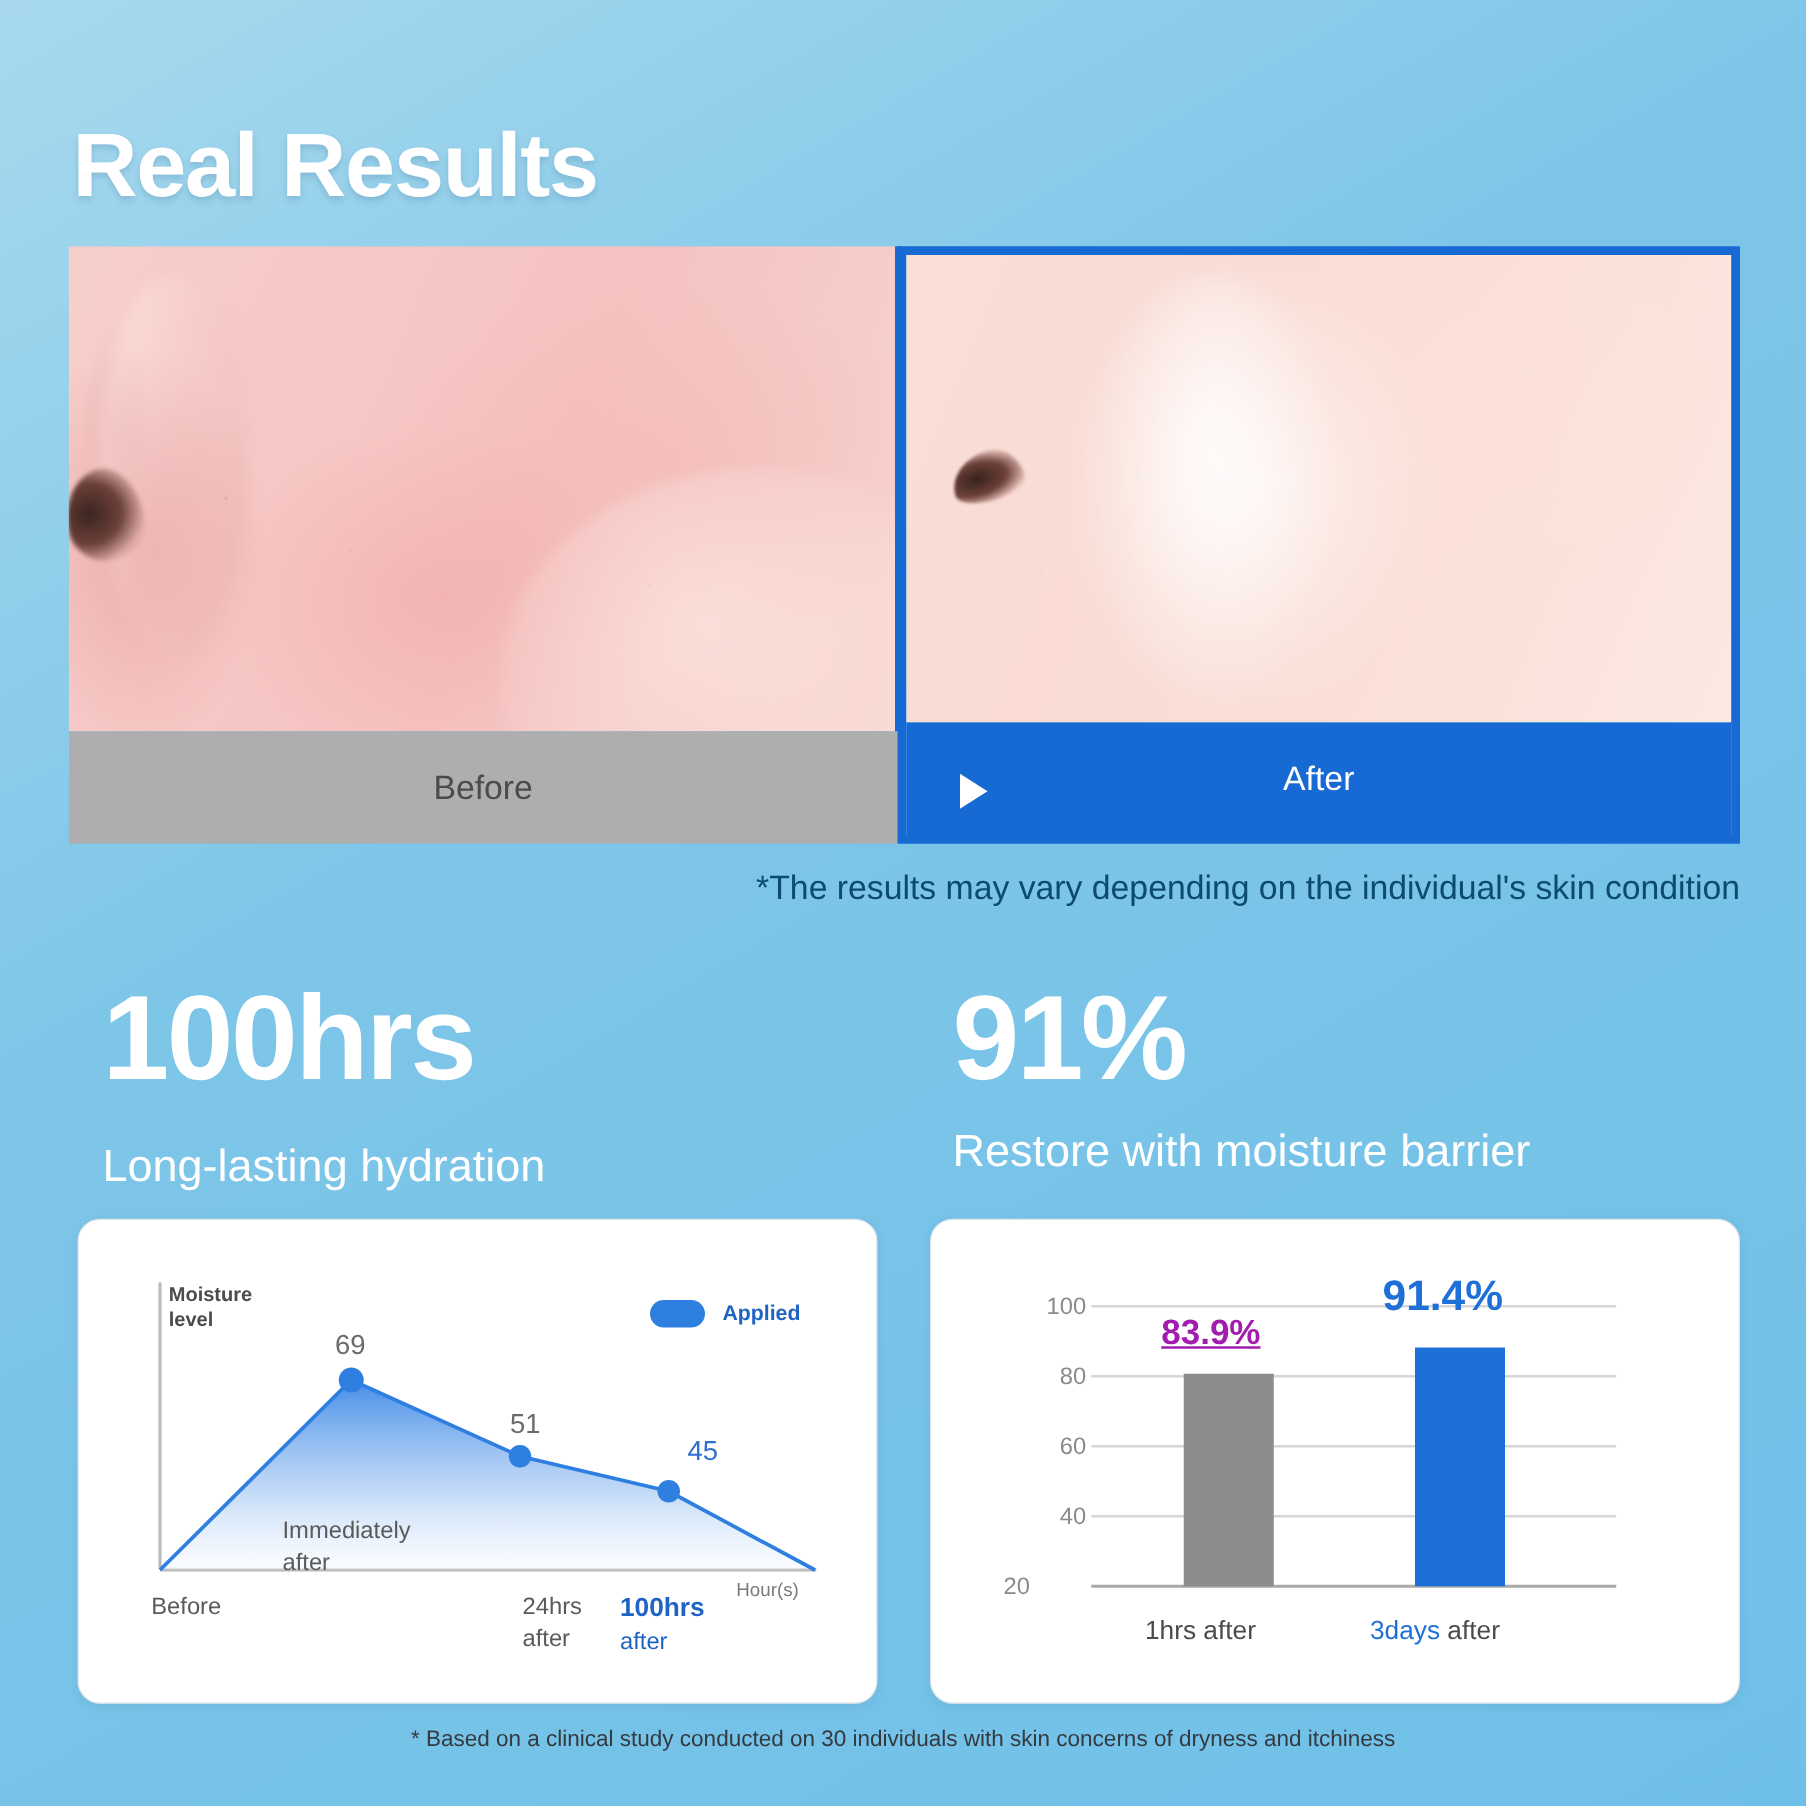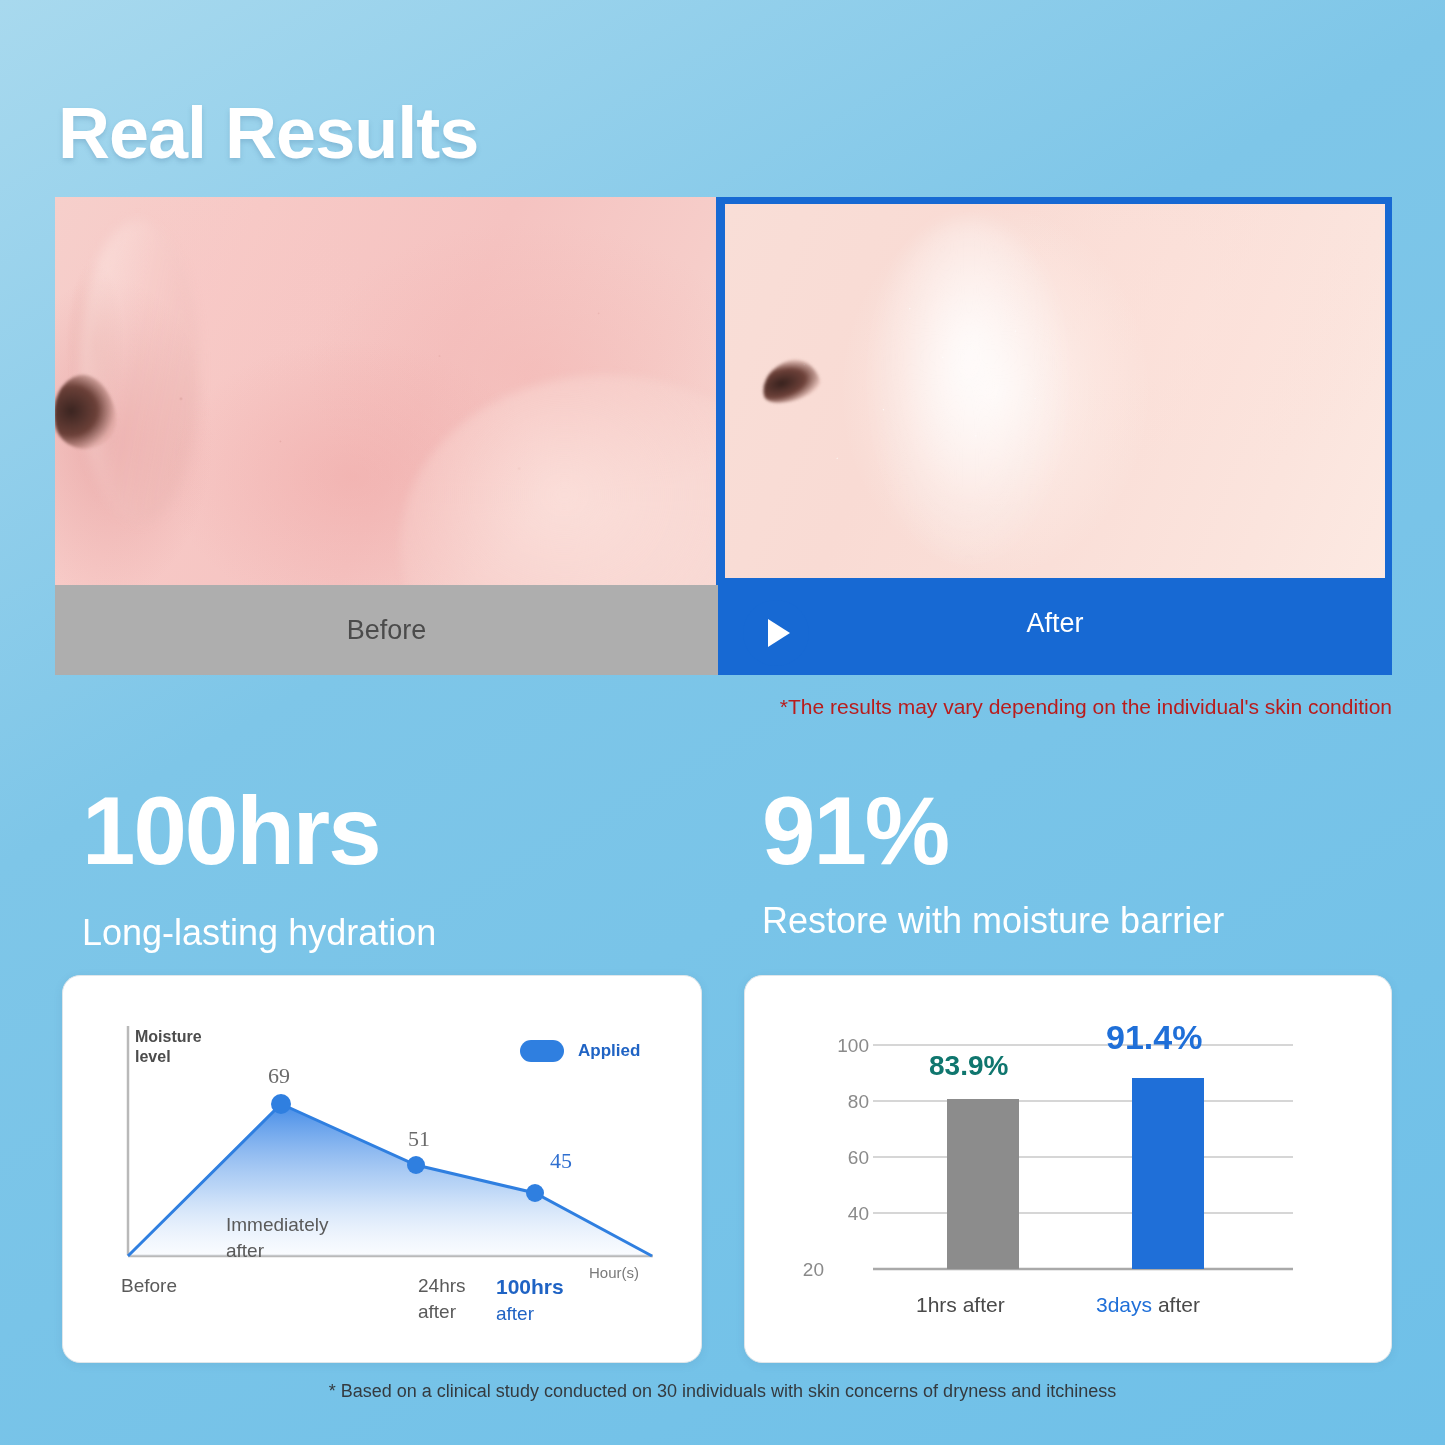--- a/index.html
+++ b/index.html
@@ -137,21 +137,21 @@
     width:0; height:0;
     border-left:22px solid #fff;
     border-top:14px solid transparent;
     border-bottom:14px solid transparent;
     margin-left:6px;
   }
 
   
   #photo-note {
     position:absolute; right:53px; top:695px;
-    font-size:21px; color:#b91c1c;
+    font-size:27px; color:#0c4a6e;
   }
 
   
   .stat-big {
     position:absolute; font-size:96px; font-weight:bold; color:#fff;
     letter-spacing:-2px; line-height:1;
   }
   .stat-sub {
     position:absolute; font-size:36px; color:#fff; line-height:1;
   }
@@ -175,41 +175,41 @@
     position:absolute; left:135px; top:1027px;
     font-size:16px; font-weight:bold; color:#4c4c4c; line-height:1.25;
   }
   .lc-legend {
     position:absolute; left:520px; top:1040px;
     display:flex; align-items:center; gap:14px;
   }
   .lc-legend .pill { width:44px; height:22px; border-radius:11px; background:#2f7fe0; }
   .lc-legend .txt  { font-size:17px; font-weight:bold; color:#1f63c4; }
 
-  .lc-point-label { position:absolute; font-size:22px;font-family:Liberation Serif, serif; }
+  .lc-point-label { position:absolute; font-size:22px; }
   #lc-lbl-0 { left:268px; top:1063px; color:#6b6b6b; }
   #lc-lbl-1 { left:408px; top:1126px; color:#6b6b6b; }
   #lc-lbl-2 { left:518px; top:1148px; color:#2f6fd0;margin-left:32px; }
 
   .lc-xlabel { position:absolute; font-size:19px; color:#5a5a5a; line-height:1.35; }
   #lc-x-0 { left:121px; top:1273px; }
   #lc-x-1 { left:226px; top:1212px; }
   #lc-x-2 { left:389px; top:1273px;margin-left:29px; }
   #lc-x-3 { left:496px; top:1273px; color:#1f63c4; }
   #lc-x-3 .b { font-weight:bold; font-size:21px; }
   #lc-x-unit { position:absolute; left:589px; top:1264px; font-size:15px; color:#7a7a7a; }
 
   
   #bar-chart { position:absolute; inset:0; }
   .bc-ytick {
     position:absolute; width:46px; text-align:right;
     font-size:19px; color:#8a8a8a;
   }
   .bc-vlabel { position:absolute; font-size:28px; font-weight:bold; }
-  #bc-vlabel-0 { color:#0f766e; }
+  #bc-vlabel-0 { color:#a21caf;text-decoration:underline; }
   #bc-vlabel-1 { color:#1f6fd8; font-size:34px; }
   .bc-xlabel { position:absolute; font-size:21px; color:#4a4a4a; }
 
   
   #footer-note {
     position:absolute; left:0; right:0; top:1381px;
     text-align:center; font-size:18px; color:#343a3f;
   }
 </style>
 </head>

